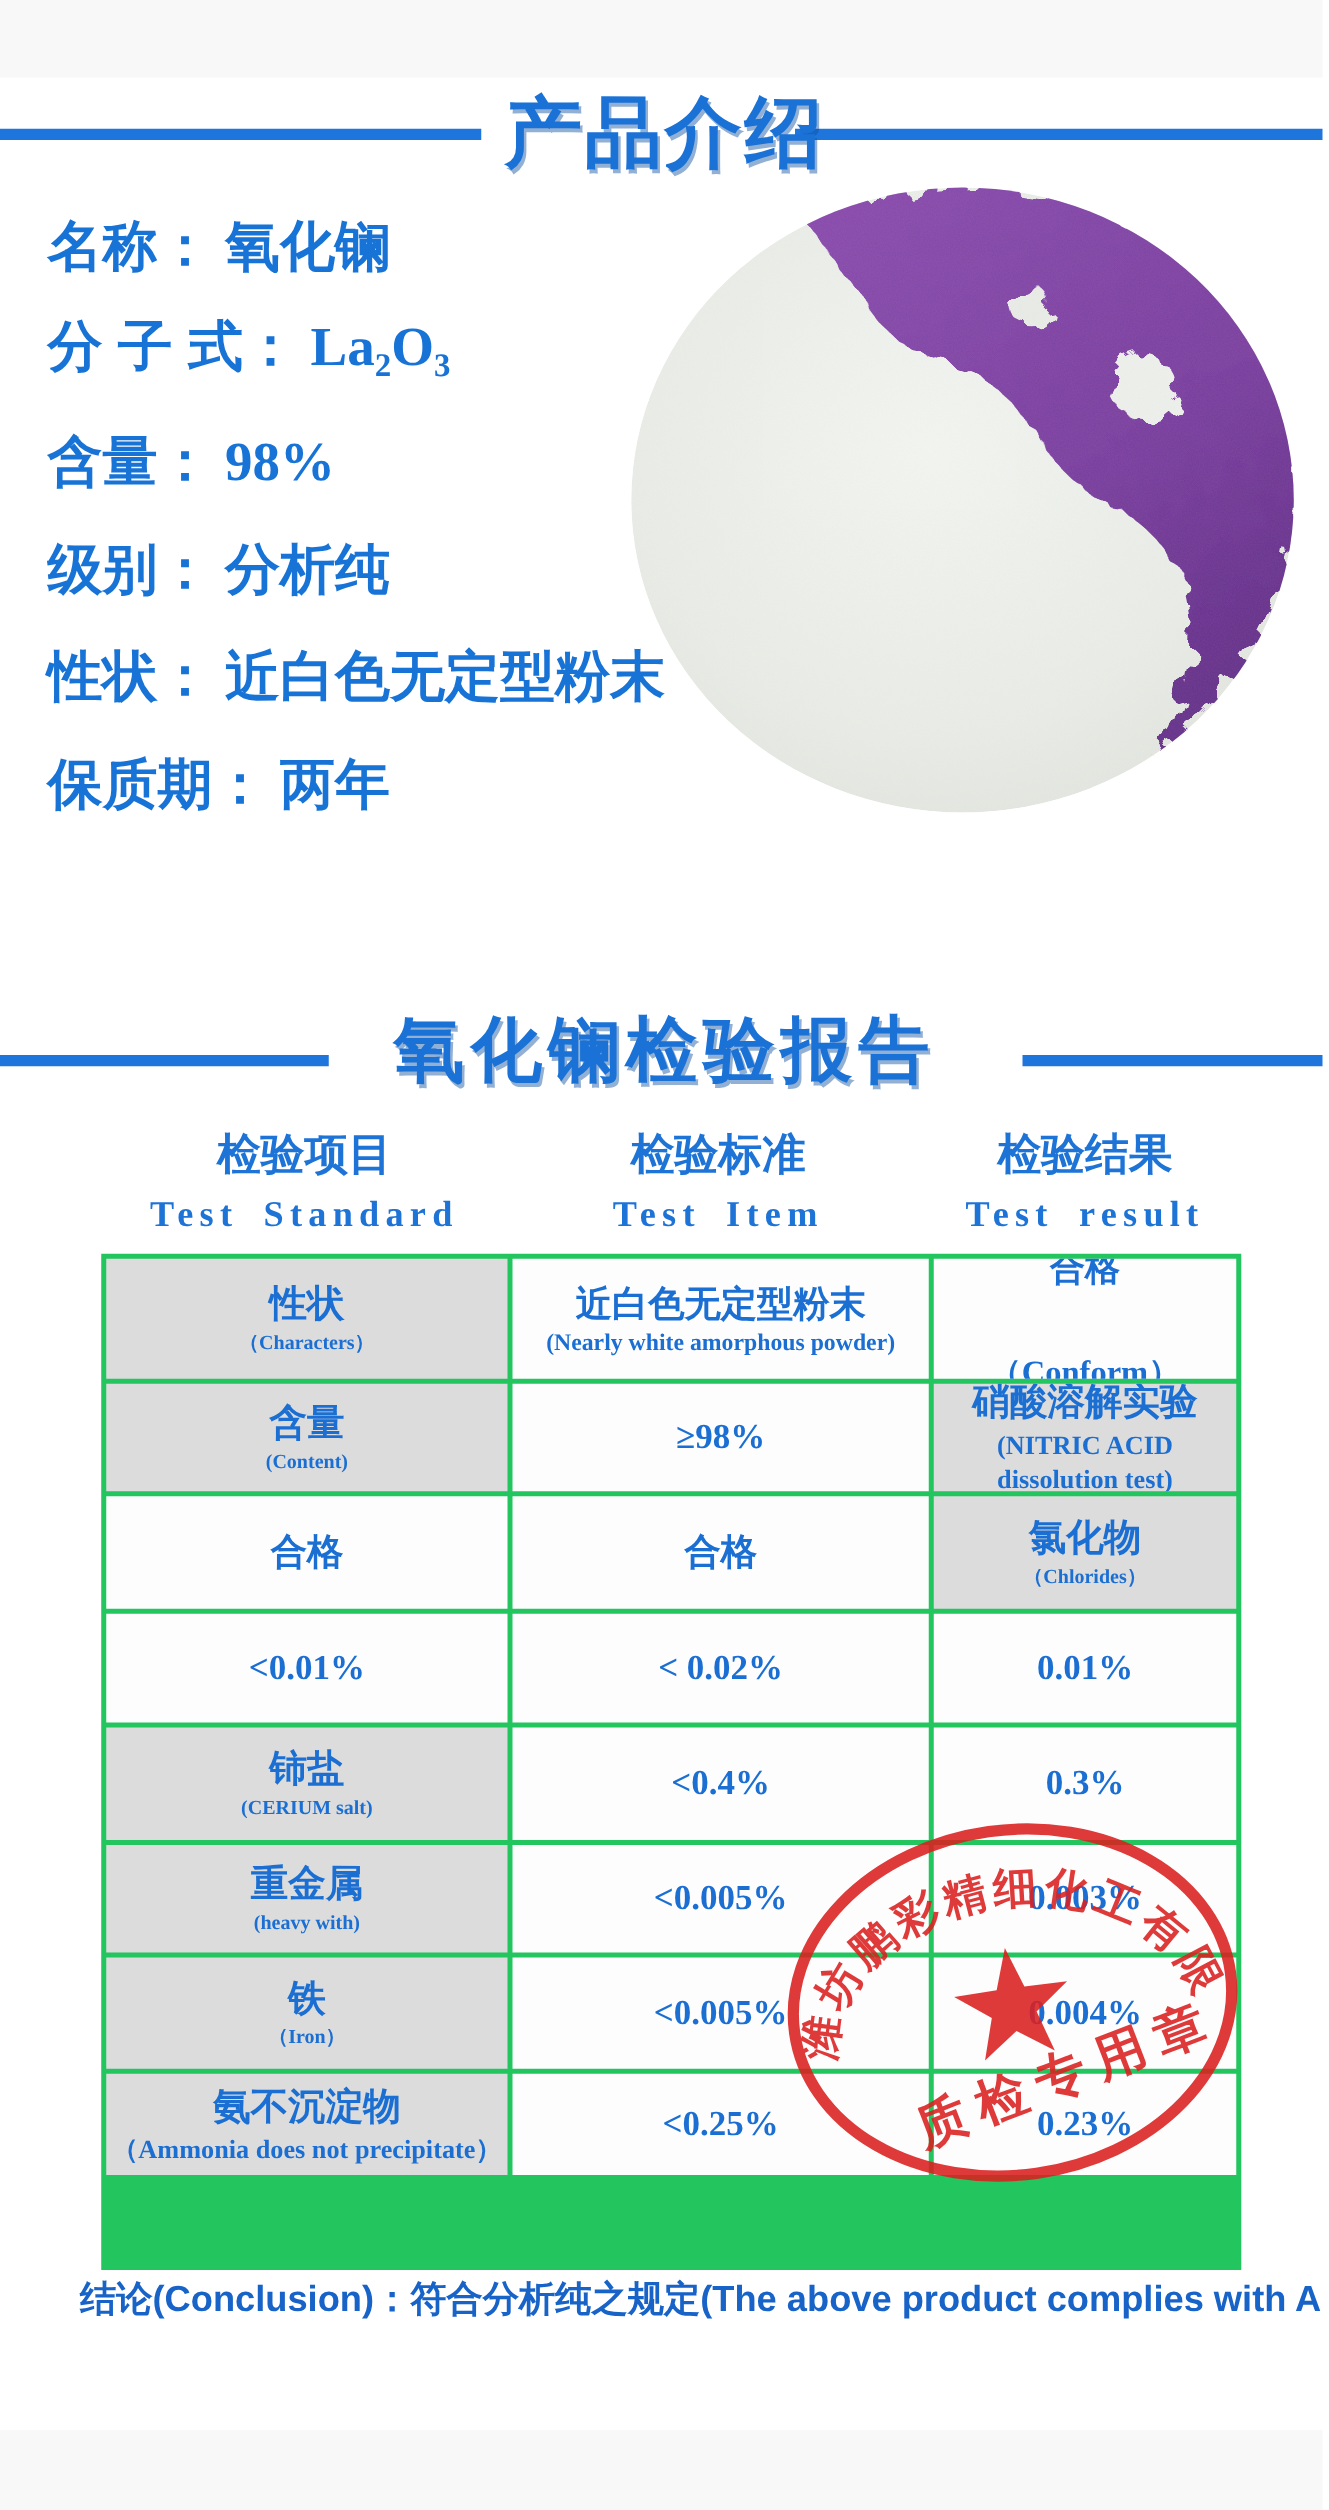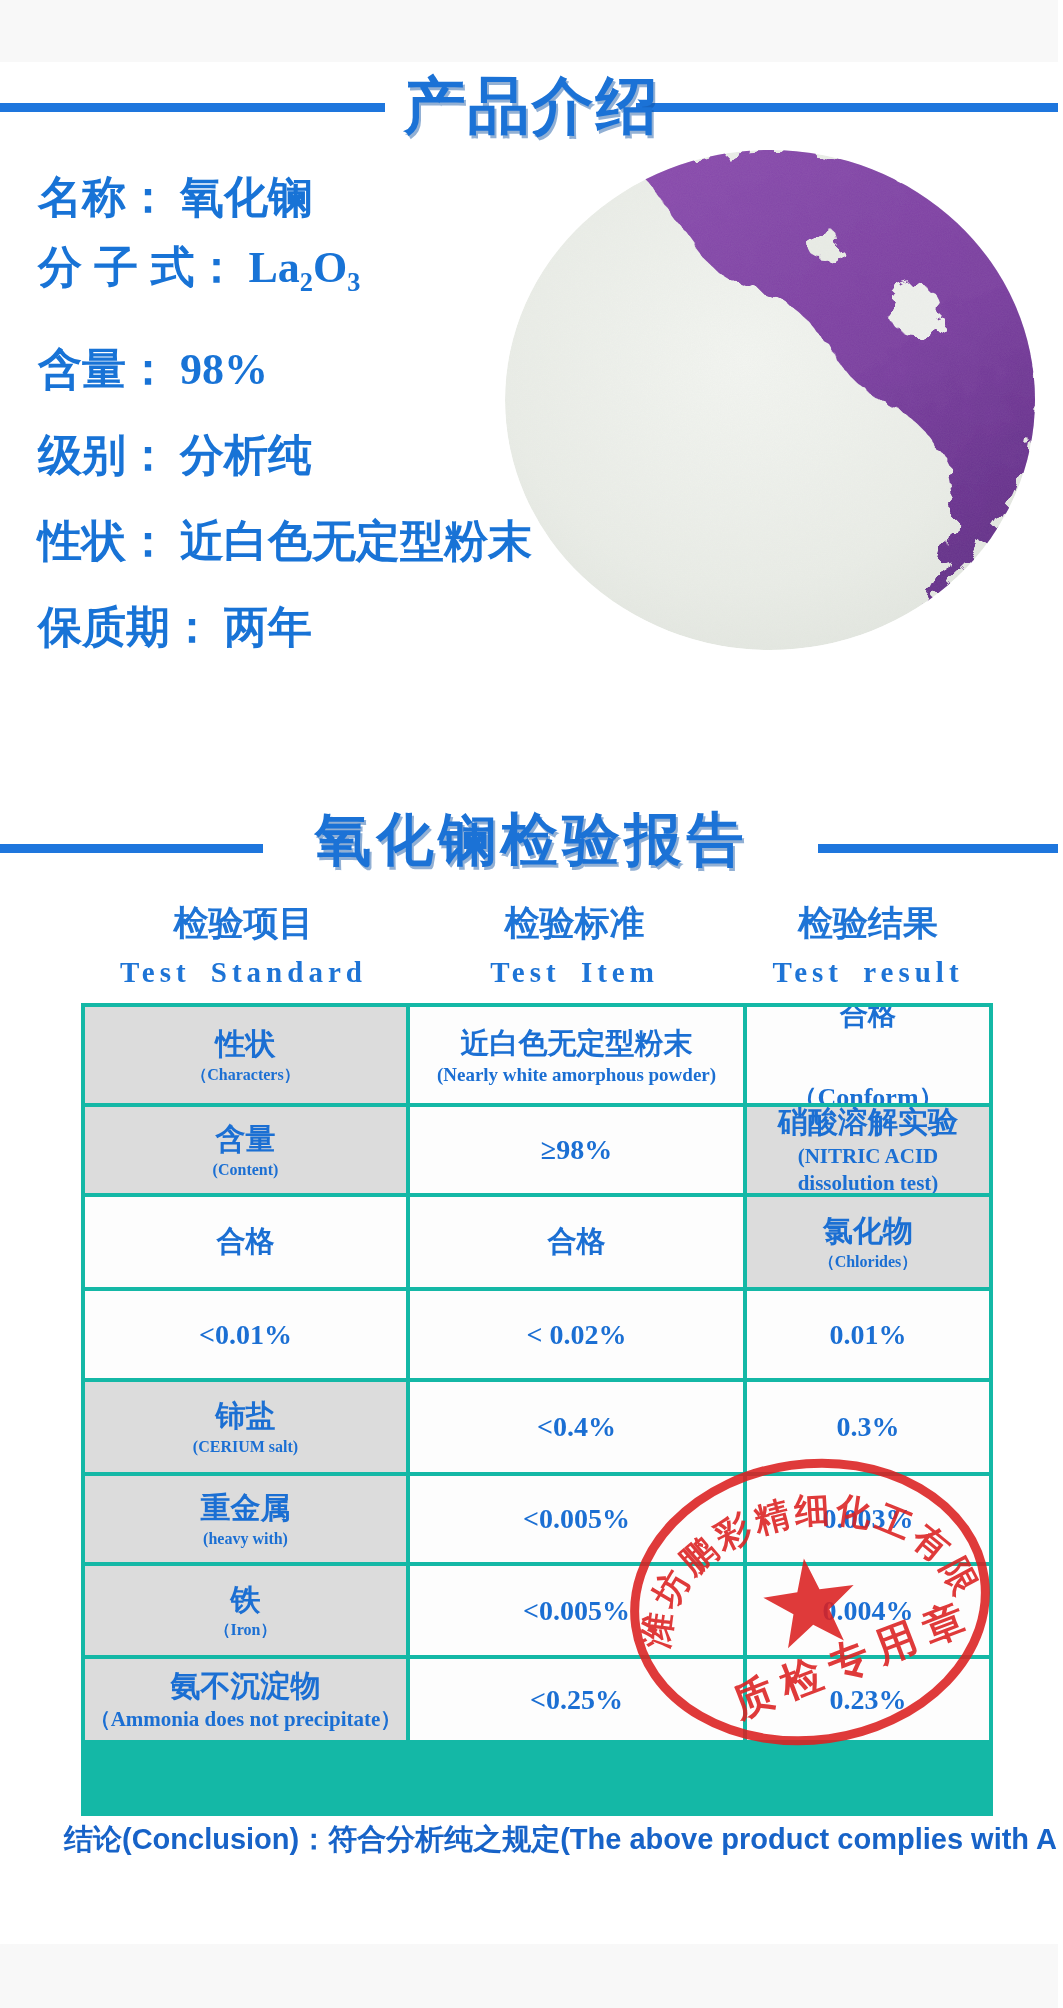--- a/index.html
+++ b/index.html
@@ -30,21 +30,21 @@
   
   .thead{position:absolute;left:81px;width:912px;display:flex;text-align:center;
          color:#1e74d6;font-weight:bold;}
   .thead.cn{top:900px;font-size:35px;}
   .thead.en{top:956px;font-size:29px;font-family:"Liberation Serif","DejaVu Serif",serif;
             letter-spacing:5px;word-spacing:8px;}
   .thead .hc1{width:325px;} .thead .hc2{width:337px;} .thead .hc3{width:250px;}
 
   
   .rtable{position:absolute;left:81px;top:1003px;width:912px;height:813px;box-sizing:border-box;
-          background:#14b8a6;display:grid;padding:4px;grid-gap:4px;
+          background:#22c55e;display:grid;padding:4px;grid-gap:4px;
           grid-template-columns:321px 333px 242px;
           grid-template-rows:96px 86px 90px 87px 90px 86px 89px 81px 68px;}
   .cell{background:#fdfdfd;display:flex;flex-direction:column;align-items:center;justify-content:center;
         color:#1b6fd3;font-weight:bold;text-align:center;overflow:hidden;}
   .cell.item{background:#dcdcdc;}
   .cell .cn{font-size:30px;line-height:1.35;}
   .cell .en{font-size:16px;line-height:1.3;font-family:"Liberation Serif","DejaVu Serif",serif;}
   .cell .en.long{font-size:21px;}
   .cell .main{font-size:28px;font-family:"Liberation Serif","DejaVu Serif",serif;}
   .cell .main.cnval{font-family:"Liberation Sans","DejaVu Sans",sans-serif;font-size:29px;}
@@ -64,21 +64,21 @@
 
   <div class="band top"></div>
   <div class="band bottom"></div>
 
   <div class="rule t1l"></div>
   <div class="rule t1r"></div>
   <div class="sec-title t1">产品介绍</div>
 
   <div>
       <div class="info-item" style="top: 168px;"><span>名称：</span><span class="val">氧化镧</span></div>
-      <div class="info-item" style="top: 238px;"><span>分 子 式：</span><span class="val">La₂O₃</span></div>
+      <div class="info-item" style="top: 248px;"><span>分 子 式：</span><span class="val">La₂O₃</span></div>
       <div class="info-item" style="top: 340px;"><span>含量：</span><span class="val">98%</span></div>
       <div class="info-item" style="top: 426px;"><span>级别：</span><span class="val">分析纯</span></div>
       <div class="info-item" style="top: 512px;"><span>性状：</span><span class="val">近白色无定型粉末</span></div>
       <div class="info-item" style="top: 598px;"><span>保质期：</span><span class="val">两年</span></div>
     </div>
 
   <svg class="photo" viewBox="0 0 550 520">
     <defs>
       <clipPath id="discClip">
           <ellipse cx="275" cy="260" rx="265" ry="250"></ellipse>

